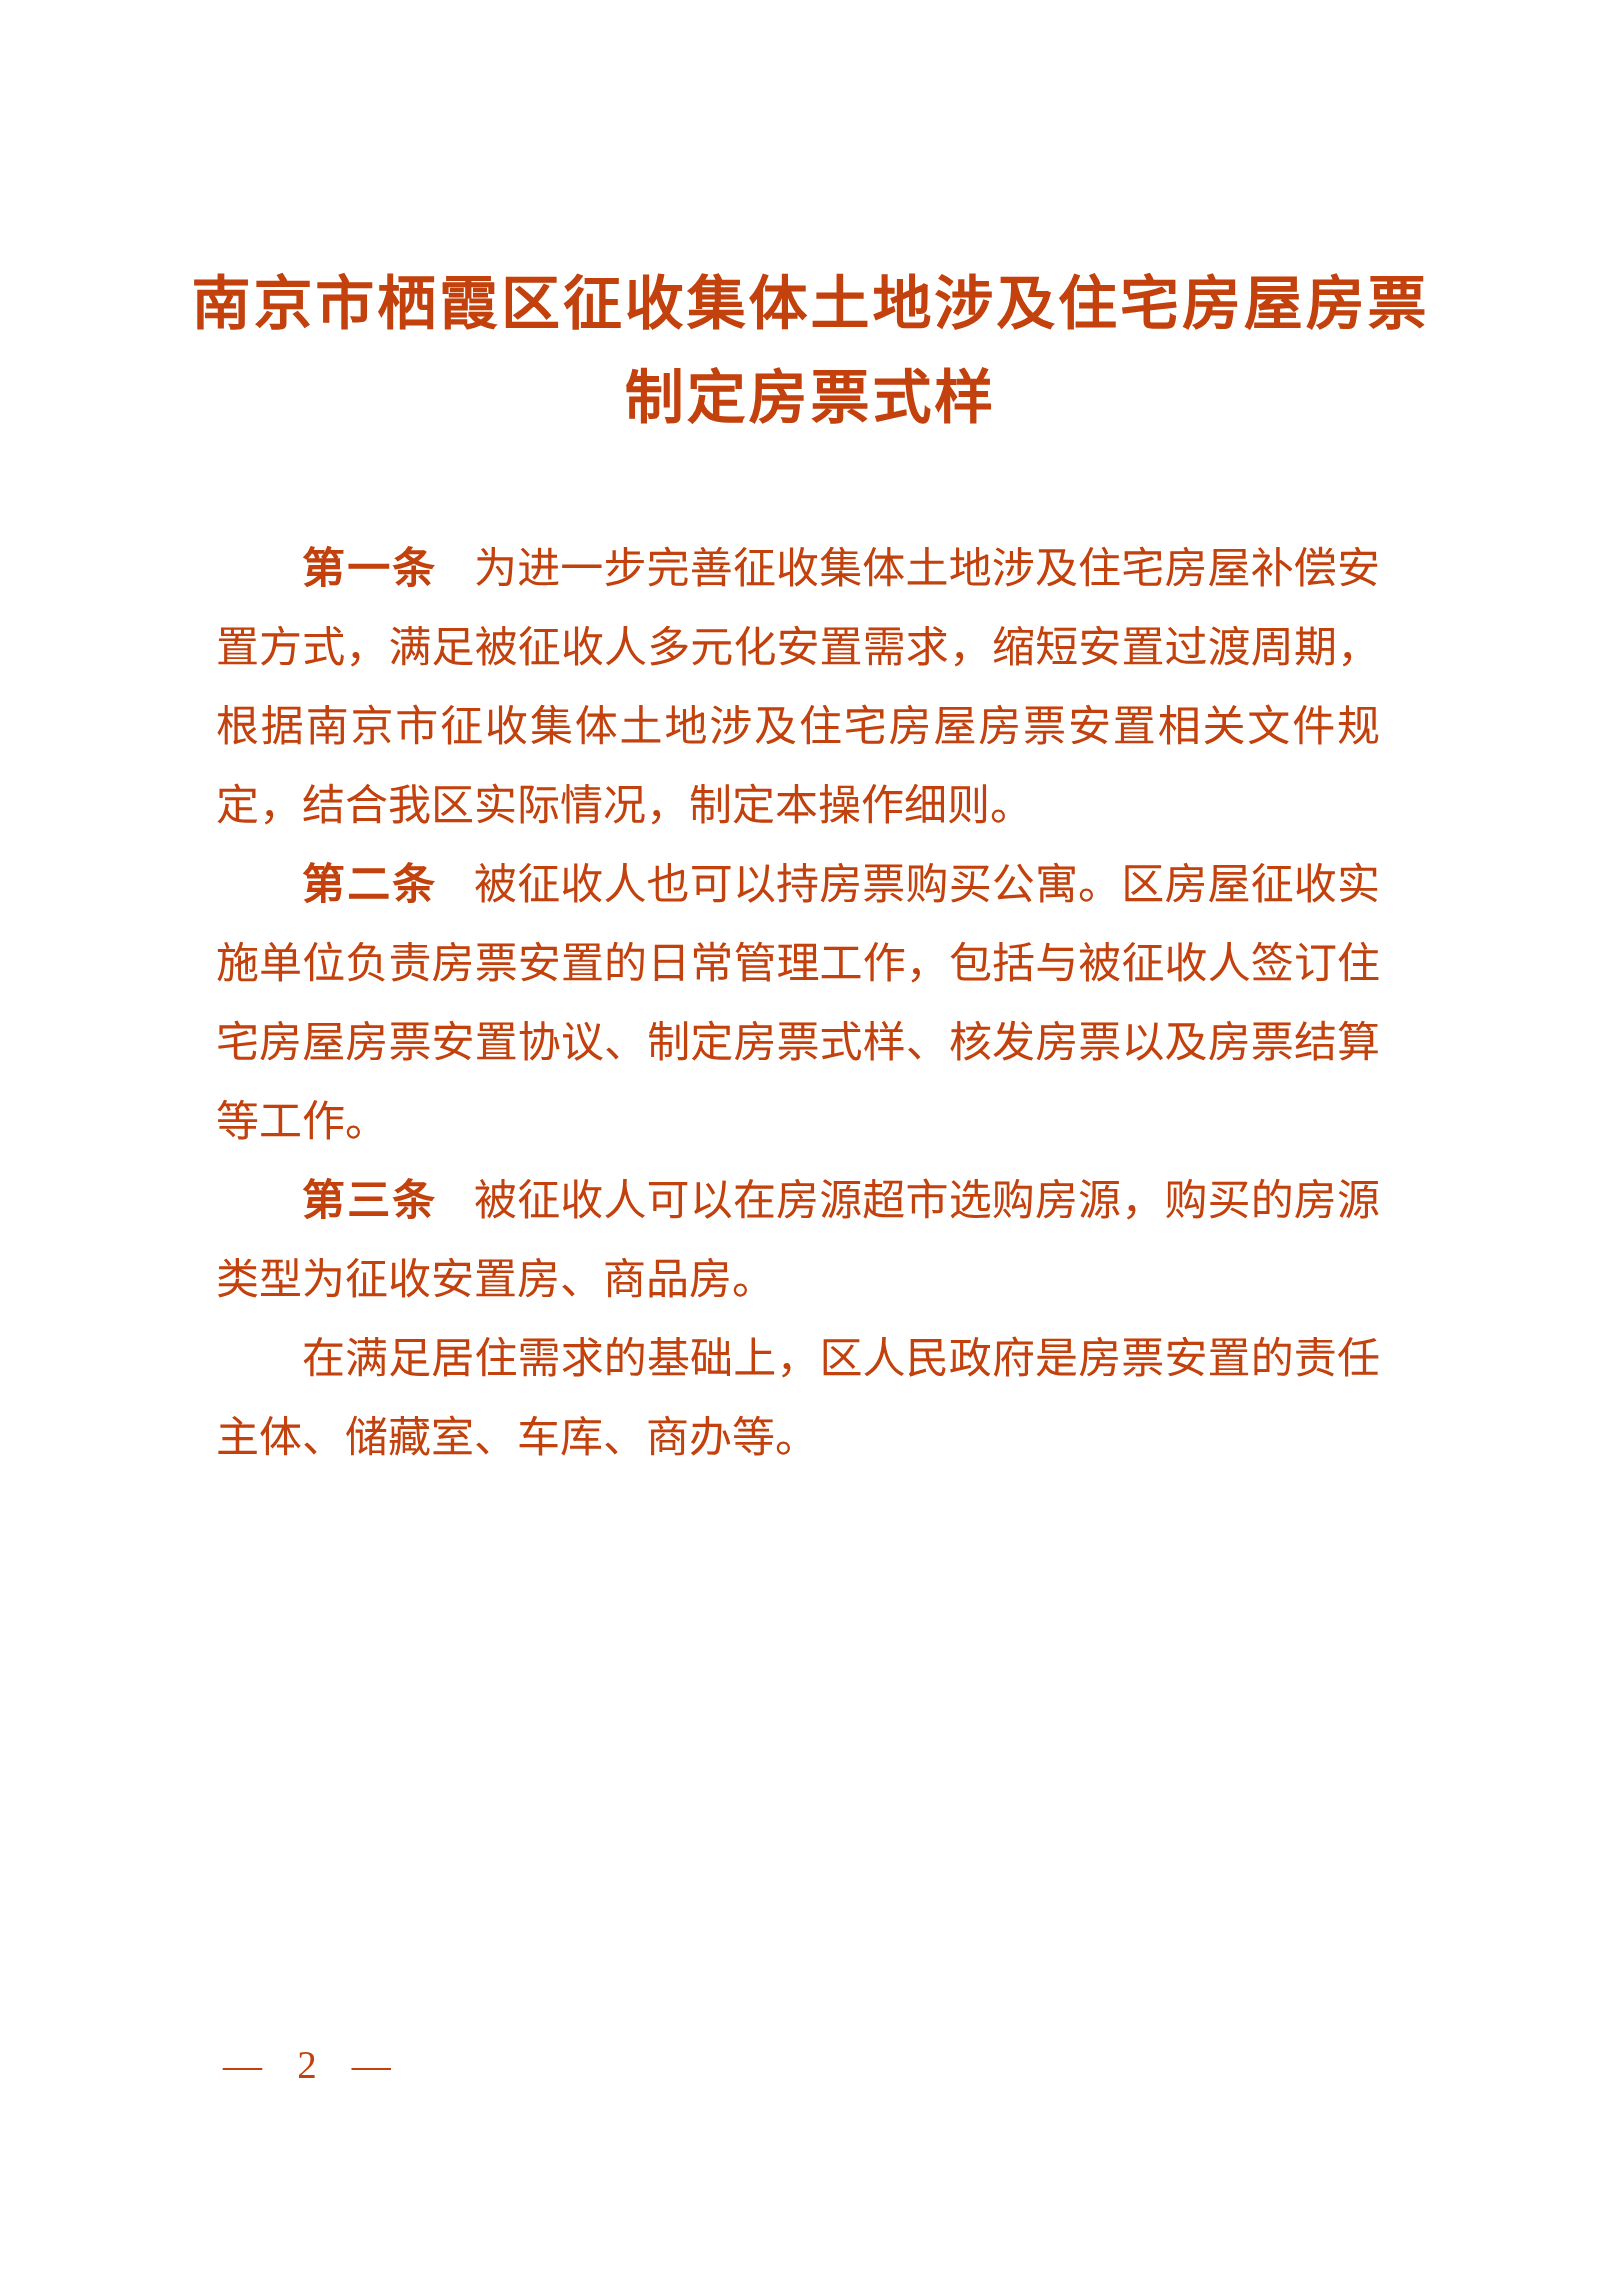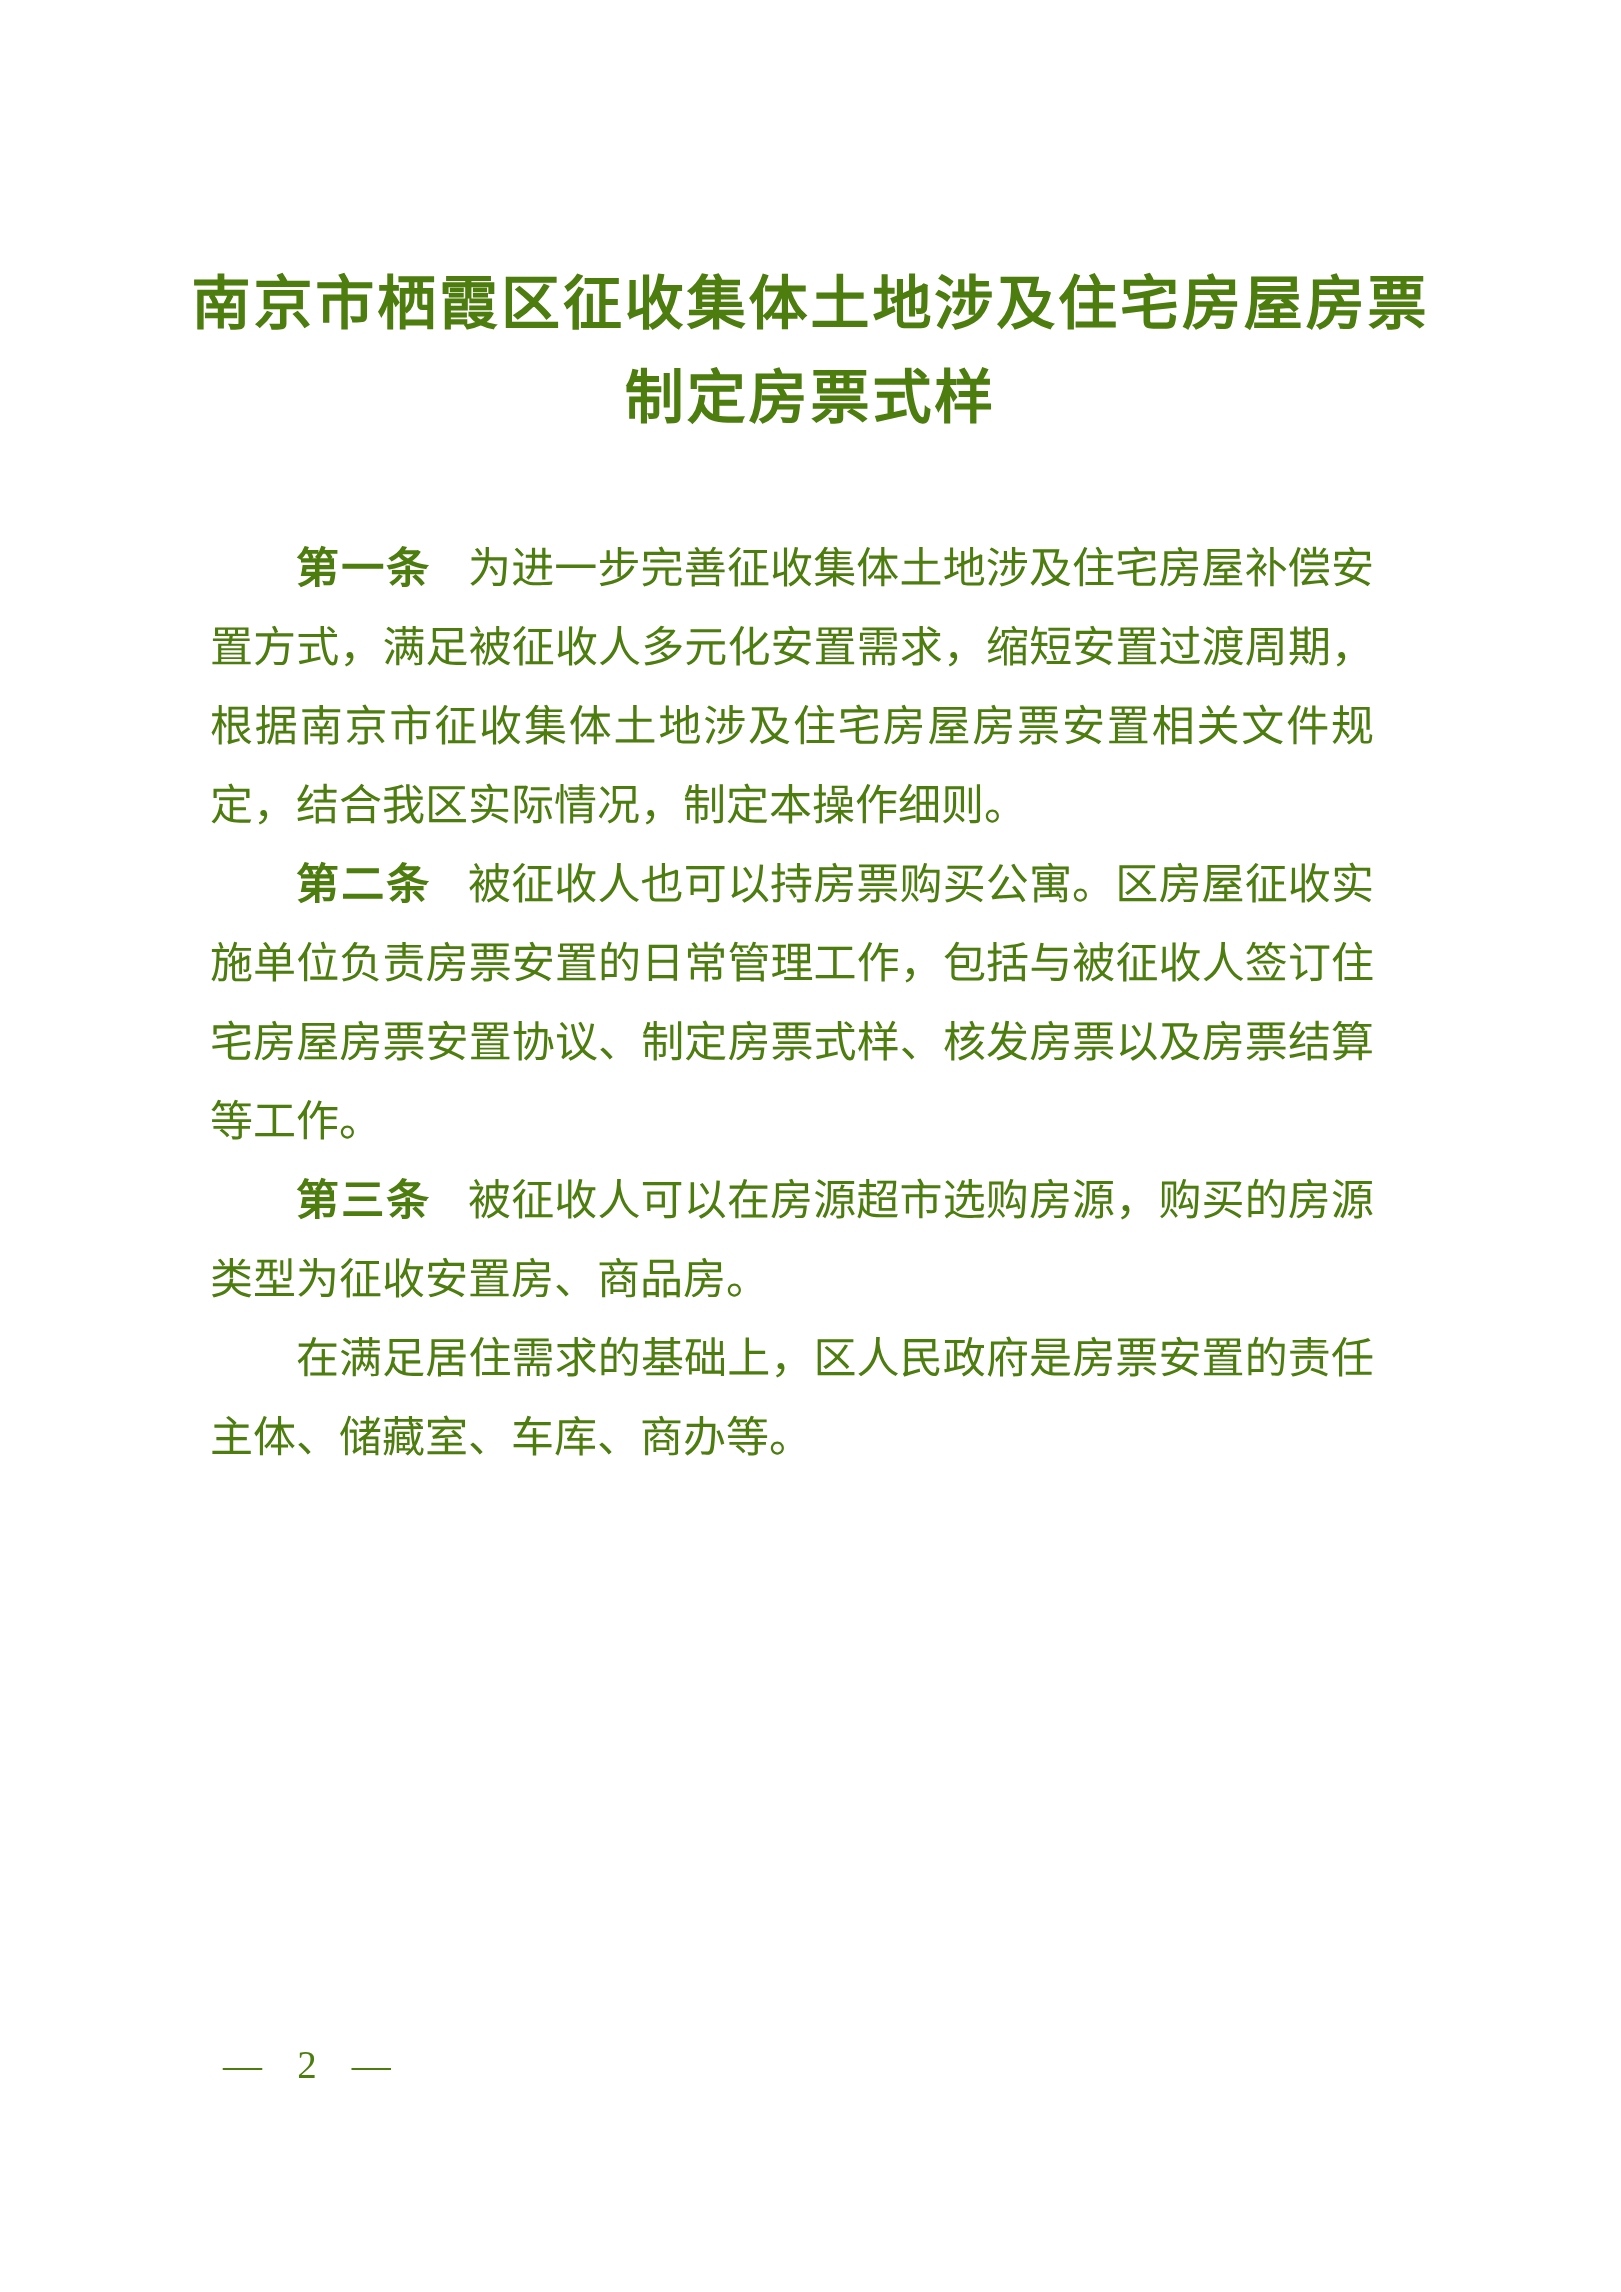--- a/index.html
+++ b/index.html
@@ -5,39 +5,39 @@
   html, body {
     margin: 0;
     padding: 0;
     background: #ffffff;
   }
   .page {
     position: relative;
     width: 1621px;
     height: 2293px;
     background: #ffffff;
-    color: #4d7c0f;
+    color: #c2410c;
     font-family: "Liberation Serif", "DejaVu Serif", serif;
     overflow: hidden;
   }
   .doc-title {
     position: absolute;
     top: 257px;
     left: 0;
     width: 100%;
     text-align: center;
     font-weight: bold;
     font-size: 59px;
     line-height: 94px;
     letter-spacing: 2.9px;
   }
   .doc-body {
     position: absolute;
     top: 529px;
-    left: 210px;
+    left: 216px;
     width: 1164px;
     font-size: 43px;
     line-height: 79px;
     text-align: justify;
     text-justify: inter-character;
   }
   .para {
     margin: 0;
     padding: 0;
     text-indent: 2em;

